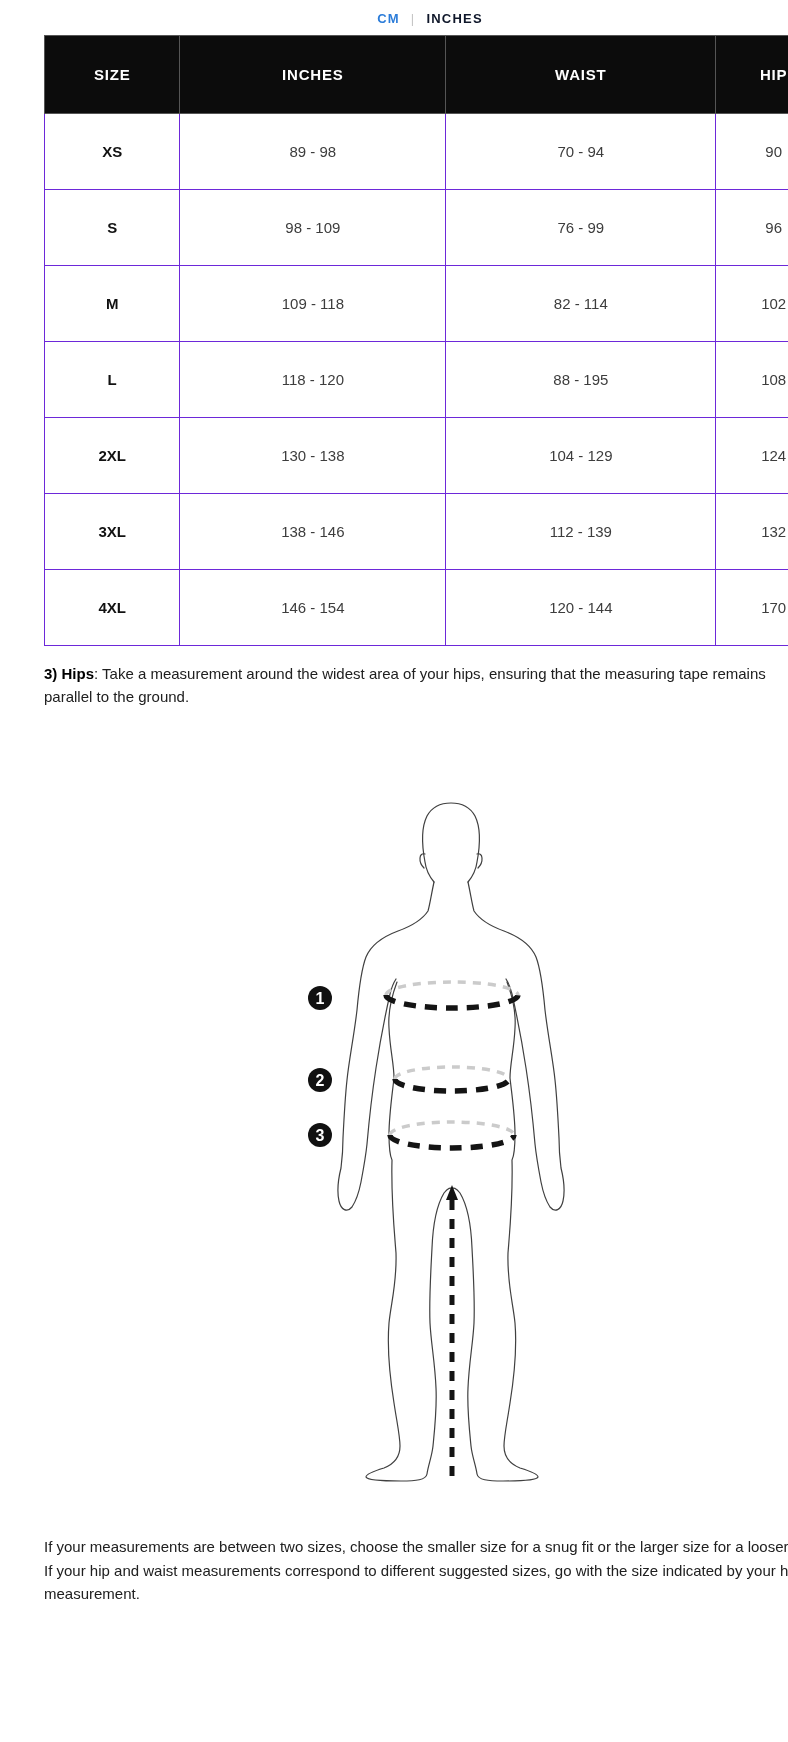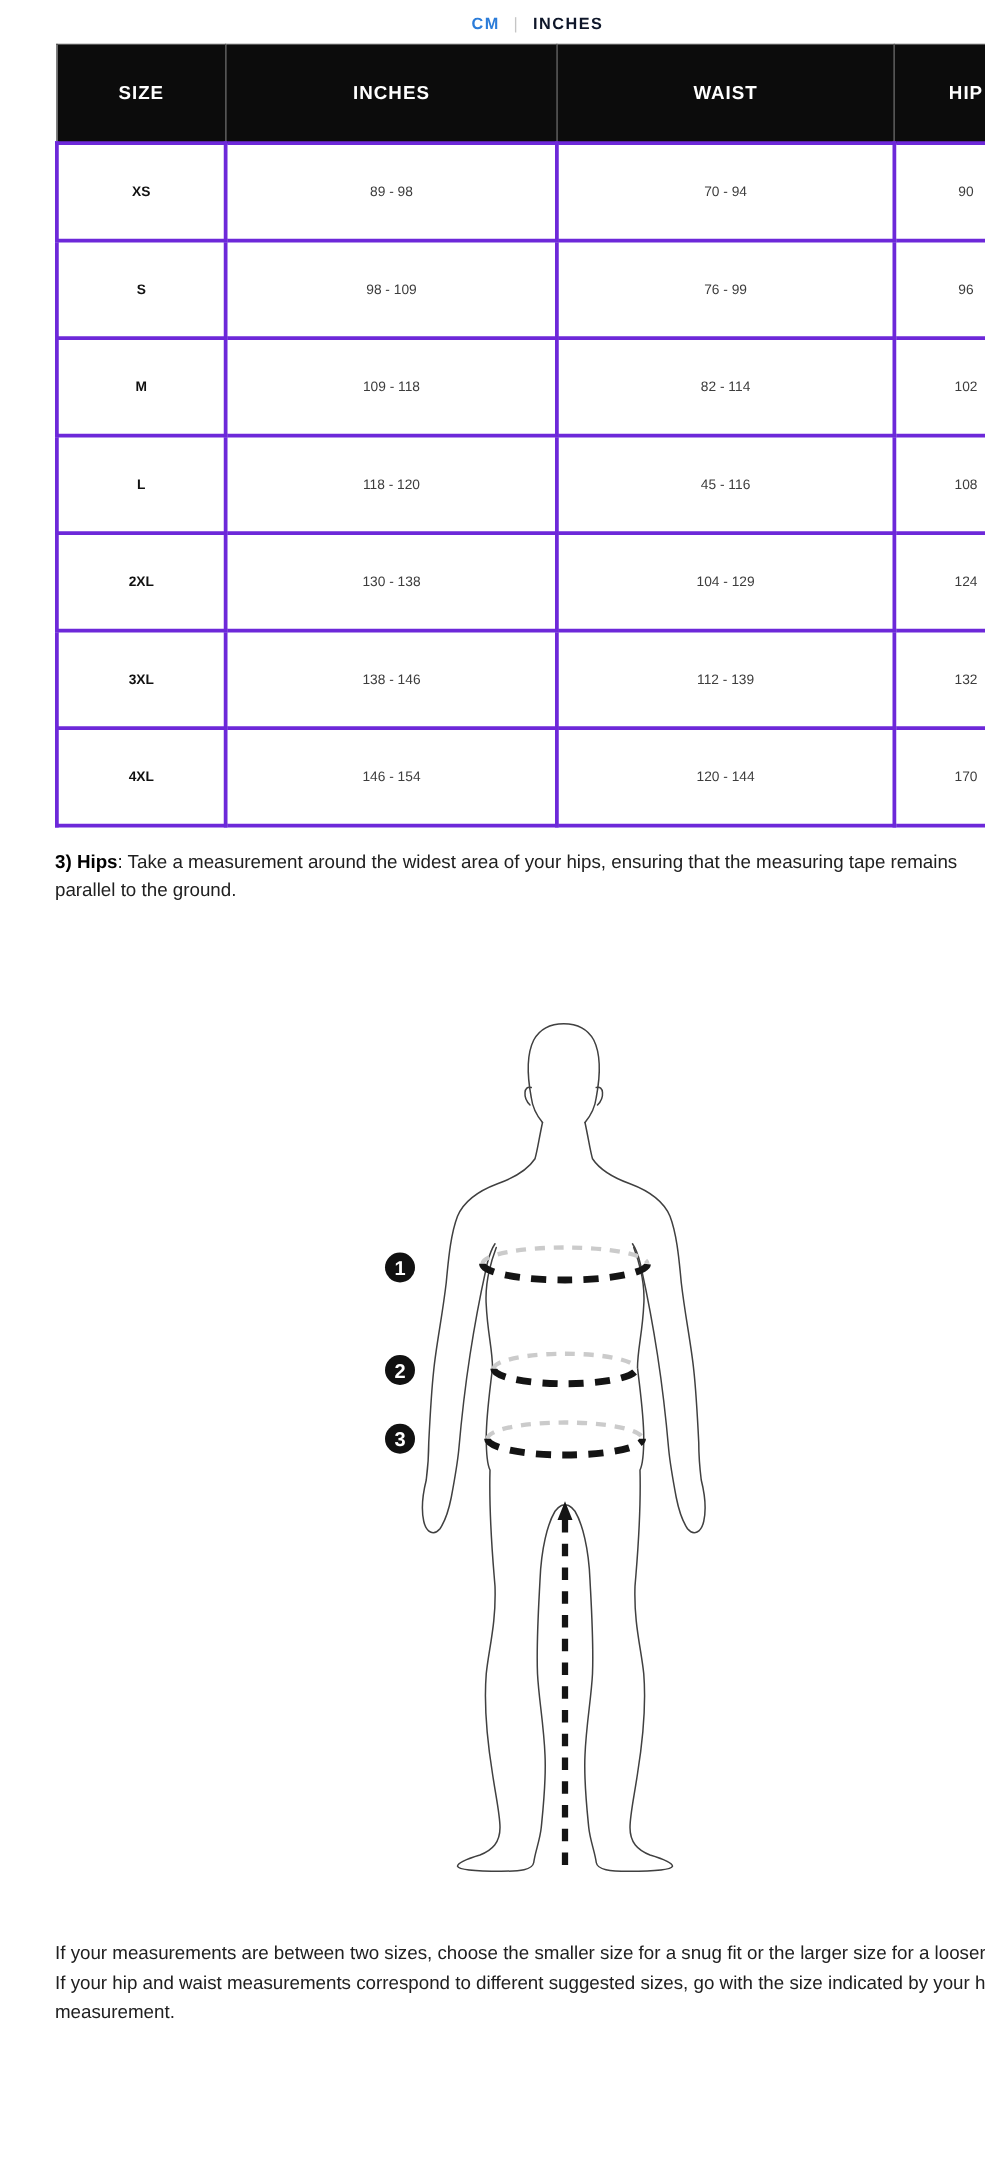--- a/index.html
+++ b/index.html
@@ -12,21 +12,21 @@
   .unit-cm{color:#2b7cd9;cursor:pointer;}
   .unit-divider{color:#c5c5c5;font-weight:normal;}
   .unit-inches{color:#0f172a;cursor:pointer;}
 
   
   table.size-table{border-collapse:collapse;table-layout:fixed;width:788px;
     margin:9px 0 0 8px;border:1px solid #6f6f6f;}
   .size-table th{background:#0c0c0c;color:#fff;height:75px;font-size:15px;
     font-weight:bold;letter-spacing:.8px;border:1px solid #555;}
   .size-table td{height:73px;text-align:center;vertical-align:middle;
-    font-size:11px;color:#3d3d3d;border:3px solid #6d28d9;background:#fff;}
+    font-size:15px;color:#3d3d3d;border:1px solid #6d28d9;background:#fff;}
   .size-table td.size-cell{font-weight:bold;color:#111;}
   col.c-size{width:17.2%;} col.c-chest{width:33.8%;}
   col.c-waist{width:34.3%;} col.c-hip{width:14.7%;}
 
   
   .notes{margin:16px 8px 0 8px;font-size:15px;line-height:23px;color:#202020;}
   .notes p{margin:0;}
   .note-label{font-weight:bold;color:#000;}
 
   
@@ -77,21 +77,21 @@
       </tr>
       <tr>
         <td class="size-cell">M</td>
         <td>109 - 118</td>
         <td>82 - 114</td>
         <td>102</td>
       </tr>
       <tr>
         <td class="size-cell">L</td>
         <td>118 - 120</td>
-        <td>45 - 116</td>
+        <td>88 - 195</td>
         <td>108</td>
       </tr>
       <tr>
         <td class="size-cell">2XL</td>
         <td>130 - 138</td>
         <td>104 - 129</td>
         <td>124</td>
       </tr>
       <tr>
         <td class="size-cell">3XL</td>

